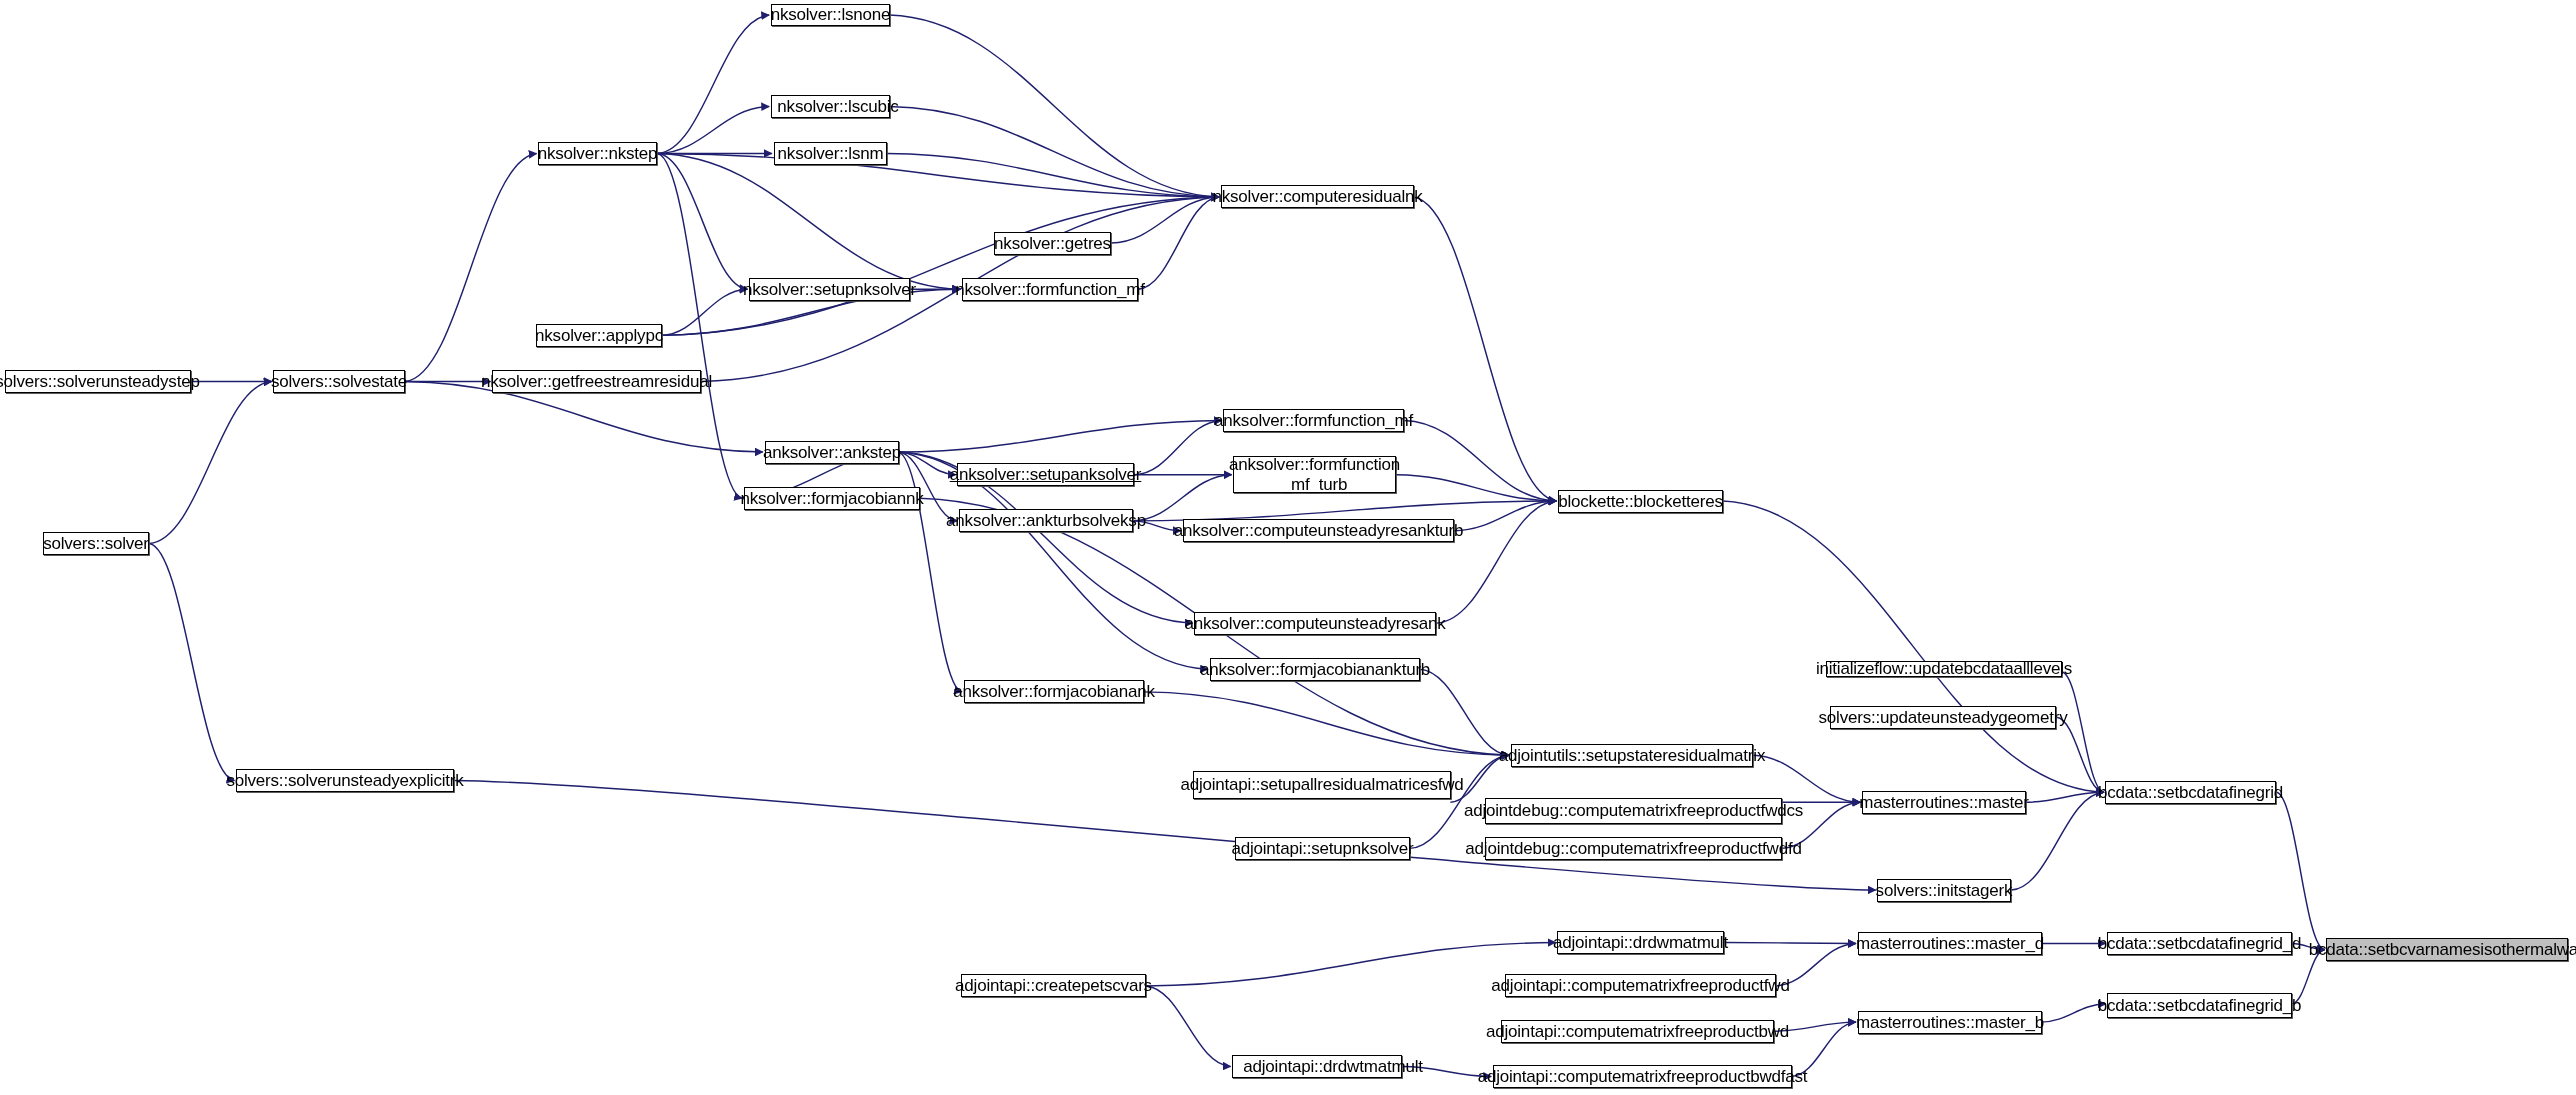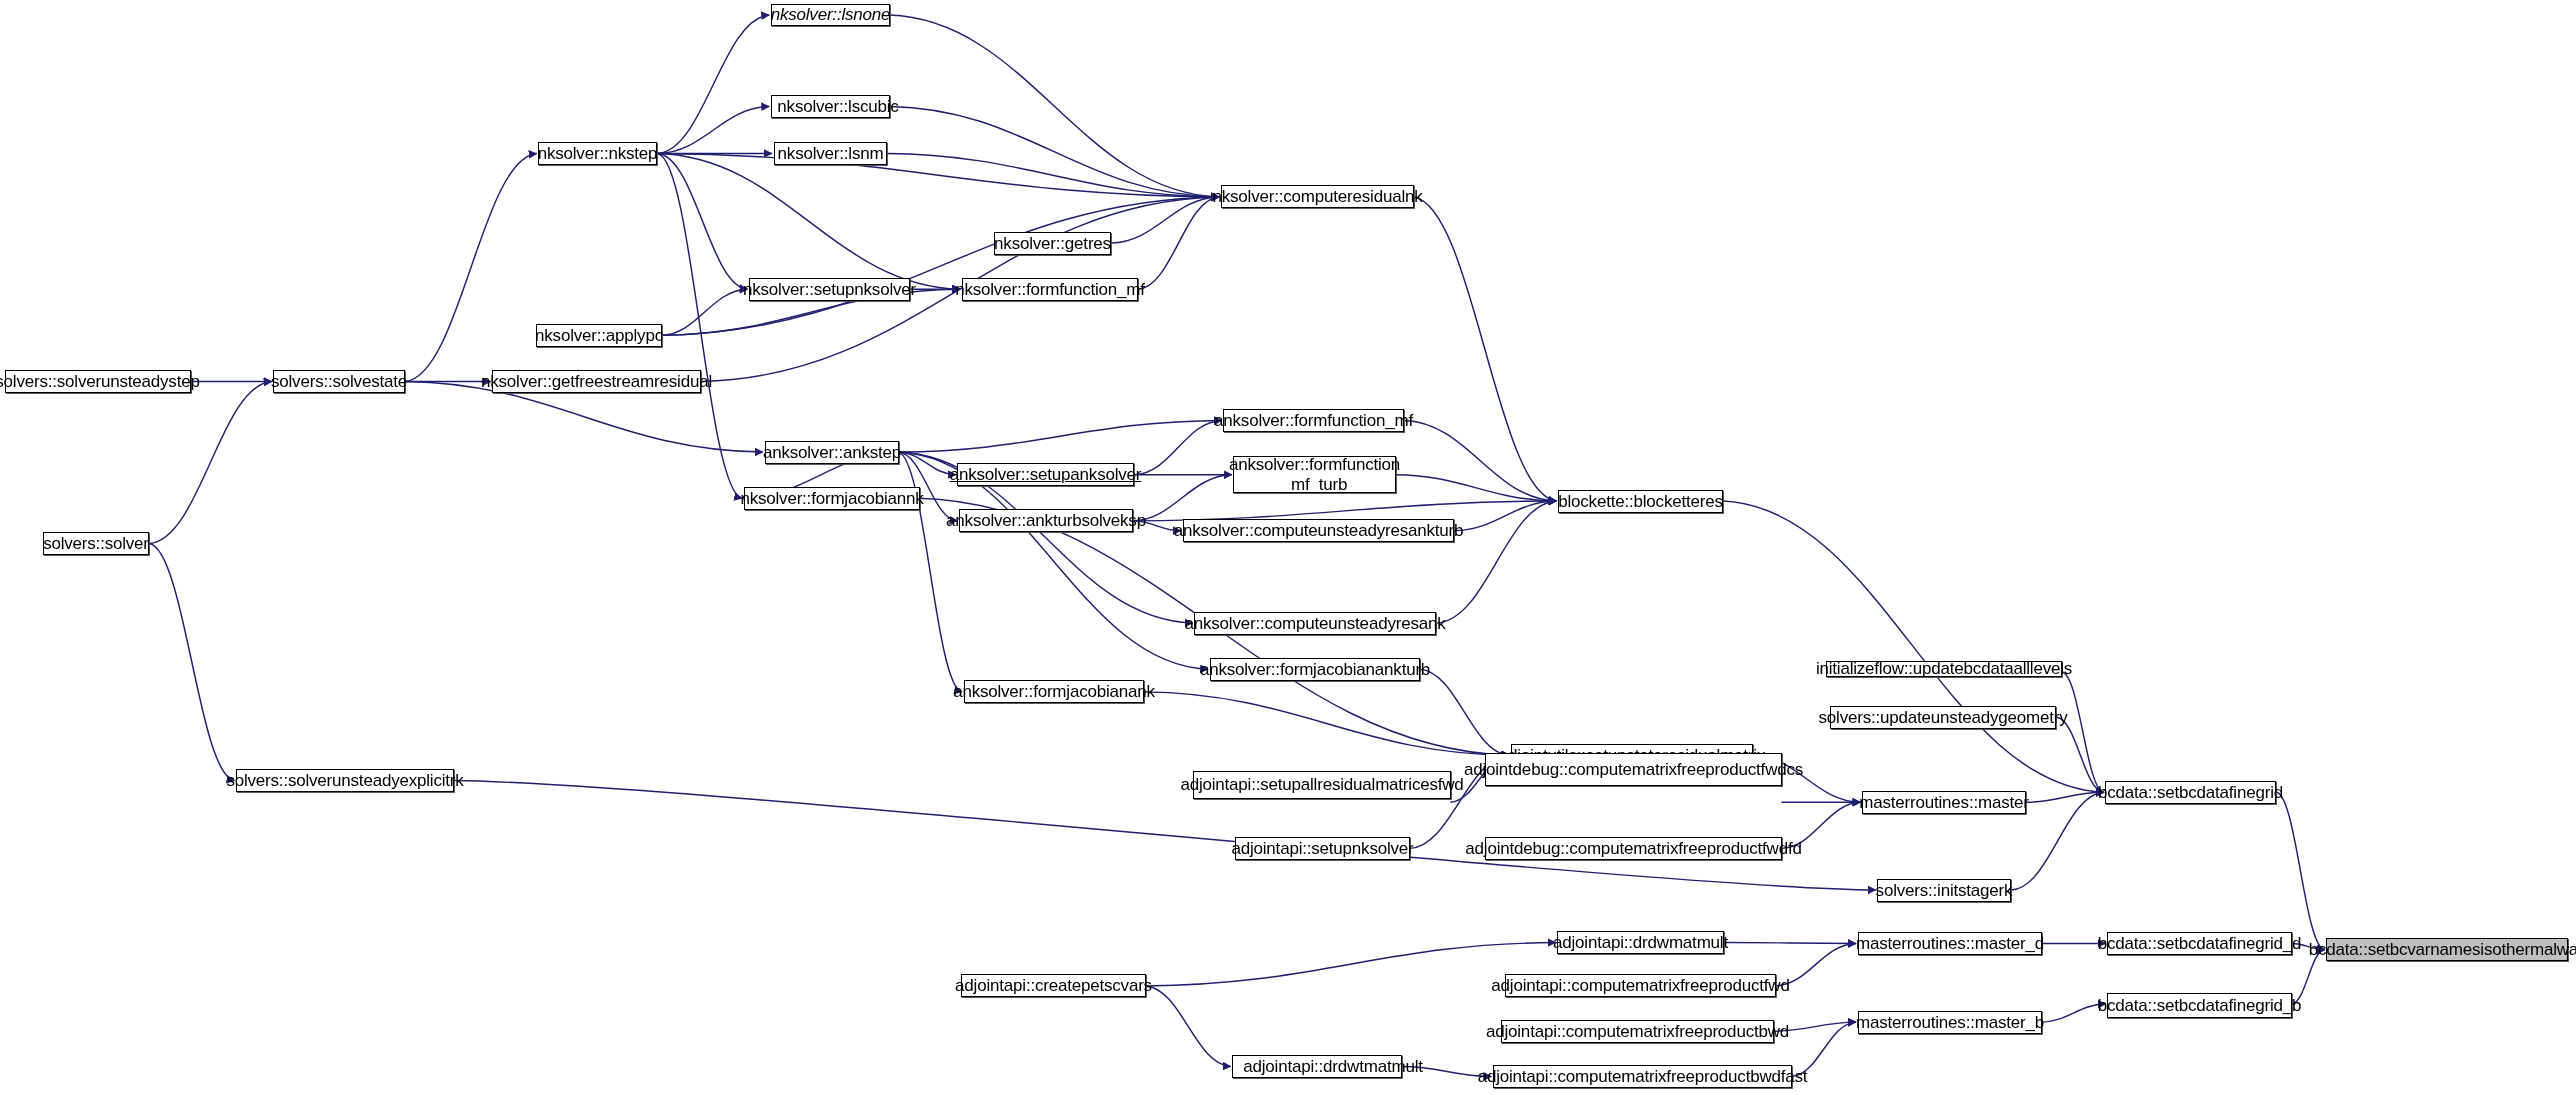--- a/index.html
+++ b/index.html
@@ -114,21 +114,21 @@
         <path d="M 2533 1042.5 C 2548.12 1042.675, 2553.88 1049.325, 2569 1049.5" marker-end="url(#arrow)"></path>
         <path d="M 2533 1109.5 C 2548.12 1108, 2553.88 1051, 2569 1049.5" marker-end="url(#arrow)"></path>
       </g>
   </svg>
   <div id="node-layer">
       <div class="node" style="left: 4.5px; top: 370px; width: 186px; height: 22.6px;">solvers::solverunsteadystep</div>
       <div class="node" style="left: 273px; top: 370px; width: 132px; height: 22.6px;">solvers::solvestate</div>
       <div class="node" style="left: 43px; top: 532px; width: 106px; height: 22.6px;">solvers::solver</div>
       <div class="node" style="left: 236px; top: 769px; width: 218px; height: 22.6px;">solvers::solverunsteadyexplicitrk</div>
       <div class="node" style="left: 538px; top: 142px; width: 119px; height: 22.6px;">nksolver::nkstep</div>
-      <div class="node" style="left: 771px; top: 3.6px; width: 119px; height: 22.6px; font-style: italic;">nksolver::lsnone</div>
+      <div class="node" style="left: 771px; top: 3.6px; width: 119px; height: 22.6px;">nksolver::lsnone</div>
       <div class="node" style="left: 771px; top: 95px; width: 119px; height: 22.6px; padding-left: 15px;">nksolver::lscubic</div>
       <div class="node" style="left: 774px; top: 142px; width: 113px; height: 22.6px;">nksolver::lsnm</div>
       <div class="node" style="left: 1221px; top: 185px; width: 193px; height: 22.6px;">nksolver::computeresidualnk</div>
       <div class="node" style="left: 994px; top: 232px; width: 117px; height: 22.6px;">nksolver::getres</div>
       <div class="node" style="left: 536px; top: 324px; width: 126px; height: 22.6px;">nksolver::applypc</div>
       <div class="node" style="left: 492px; top: 370px; width: 209px; height: 22.6px;">nksolver::getfreestreamresidual</div>
       <div class="node" style="left: 749px; top: 278px; width: 161px; height: 22.6px;">nksolver::setupnksolver</div>
       <div class="node" style="left: 962px; top: 278px; width: 176px; height: 22.6px;">nksolver::formfunction_mf</div>
       <div class="node" style="left: 765px; top: 441px; width: 134px; height: 22.6px;">anksolver::ankstep</div>
       <div class="node" style="left: 744px; top: 487px; width: 176px; height: 22.6px;">nksolver::formjacobiannk</div>
@@ -140,21 +140,21 @@
         <span style="display: block;">_mf_turb</span>
       </div>
       <div class="node" style="left: 1183px; top: 519px; width: 271px; height: 22.6px;">anksolver::computeunsteadyresankturb</div>
       <div class="node" style="left: 1558px; top: 490px; width: 165px; height: 22.6px;">blockette::blocketteres</div>
       <div class="node" style="left: 1194px; top: 612px; width: 242px; height: 22.6px;">anksolver::computeunsteadyresank</div>
       <div class="node" style="left: 1210px; top: 658px; width: 210px; height: 22.6px;">anksolver::formjacobianankturb</div>
       <div class="node" style="left: 964px; top: 680px; width: 180px; height: 22.6px;">anksolver::formjacobianank</div>
       <div class="node" style="left: 1511px; top: 744px; width: 242px; height: 22.6px;">adjointutils::setupstateresidualmatrix</div>
       <div class="node" style="left: 1193px; top: 771px; width: 258px; height: 28px;">adjointapi::setupallresidualmatricesfwd</div>
       <div class="node" style="left: 1235px; top: 837px; width: 175px; height: 22.6px;">adjointapi::setupnksolver</div>
-      <div class="node" style="left: 1485px; top: 753px; width: 297px; height: 33px;">adjointdebug::computematrixfreeproductfwdcs</div>
+      <div class="node" style="left: 1485px; top: 798px; width: 297px; height: 26px;">adjointdebug::computematrixfreeproductfwdcs</div>
       <div class="node" style="left: 1485px; top: 837px; width: 297px; height: 22.6px;">adjointdebug::computematrixfreeproductfwdfd</div>
       <div class="node" style="left: 1826px; top: 661px; width: 236px; height: 16px;">initializeflow::updatebcdataalllevels</div>
       <div class="node" style="left: 1830px; top: 706px; width: 226px; height: 22.6px;">solvers::updateunsteadygeometry</div>
       <div class="node" style="left: 1862px; top: 791px; width: 164px; height: 22.6px;">masterroutines::master</div>
       <div class="node" style="left: 2105px; top: 781px; width: 171px; height: 22.6px;">bcdata::setbcdatafinegrid</div>
       <div class="node" style="left: 1877px; top: 879px; width: 134px; height: 22.6px;">solvers::initstagerk</div>
       <div class="node" style="left: 961px; top: 974px; width: 185px; height: 22.6px;">adjointapi::createpetscvars</div>
       <div class="node" style="left: 1557px; top: 931px; width: 167px; height: 22.6px;">adjointapi::drdwmatmult</div>
       <div class="node" style="left: 1505px; top: 974px; width: 271px; height: 22.6px;">adjointapi::computematrixfreeproductfwd</div>
       <div class="node" style="left: 1501px; top: 1020px; width: 273px; height: 22.6px;">adjointapi::computematrixfreeproductbwd</div>

